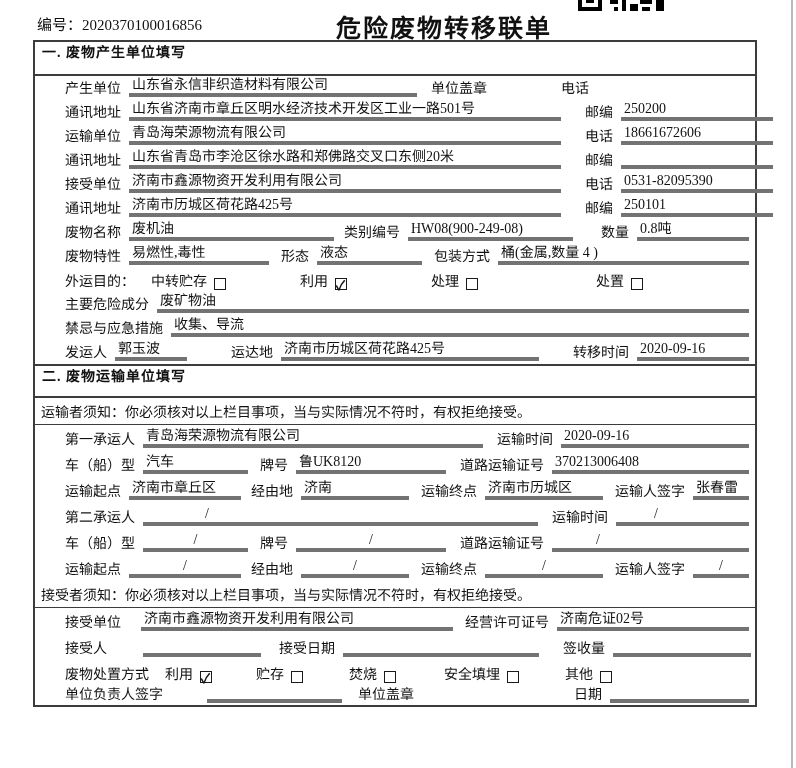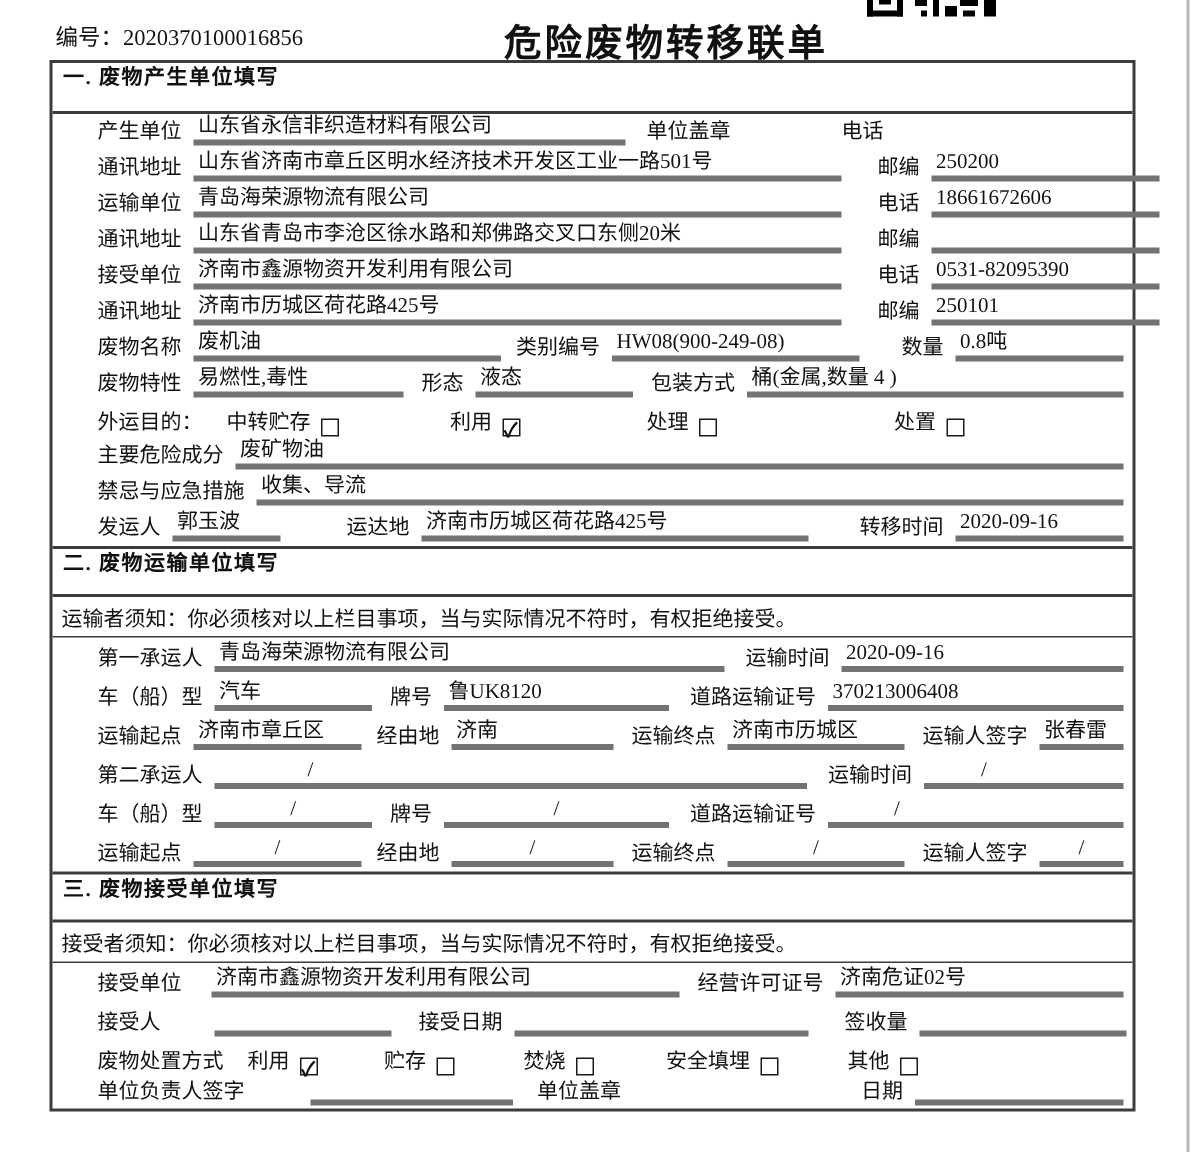--- a/index.html
+++ b/index.html
@@ -257,21 +257,20 @@
     <span class="lbl">运输起点</span>
     <span class="val ctr" style="width:112px">/</span>
     <span class="lbl" style="margin-left:10px">经由地</span>
     <span class="val ctr" style="width:108px">/</span>
     <span class="lbl" style="margin-left:12px">运输终点</span>
     <span class="val ctr" style="width:118px">/</span>
     <span class="lbl" style="margin-left:12px">运输人签字</span>
     <span class="val fill ctr">/</span>
   </div>
 
-  <div class="sec-header mid">三. 废物接受单位填写</div>
 
   <div class="row notice">
     <span>接受者须知：你必须核对以上栏目事项，当与实际情况不符时，有权拒绝接受。</span>
   </div>
 
   <div class="row r3">
     <span class="lbl">接受单位</span>
     <span class="val" style="width:312px;margin-left:12px">济南市鑫源物资开发利用有限公司</span>
     <span class="lbl" style="margin-left:12px">经营许可证号</span>
     <span class="val fill">济南危证02号</span>

